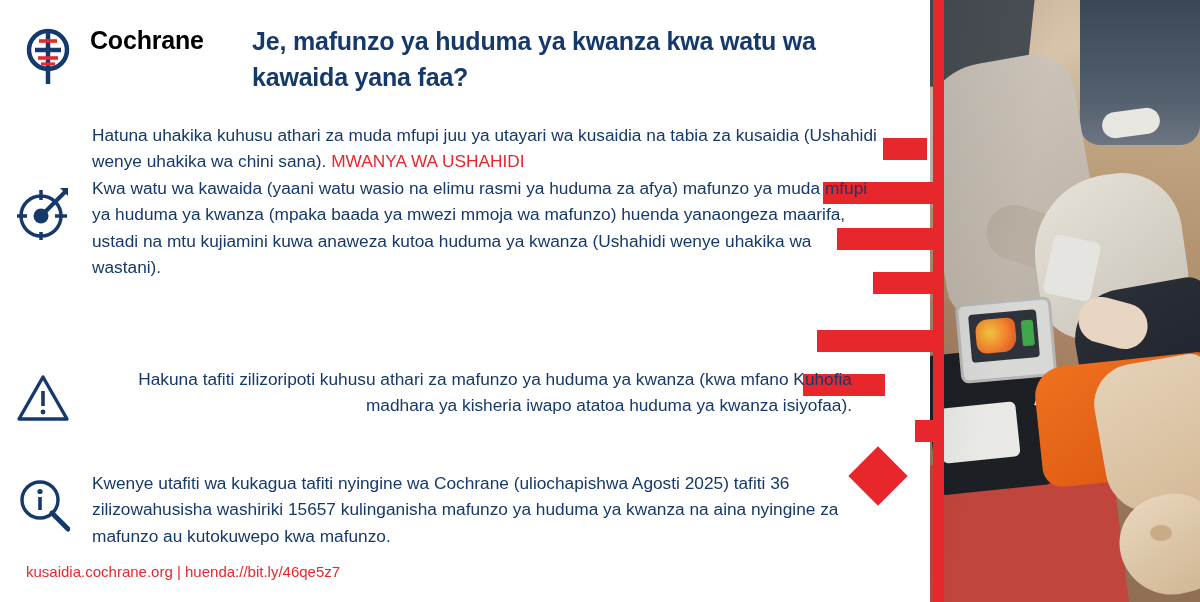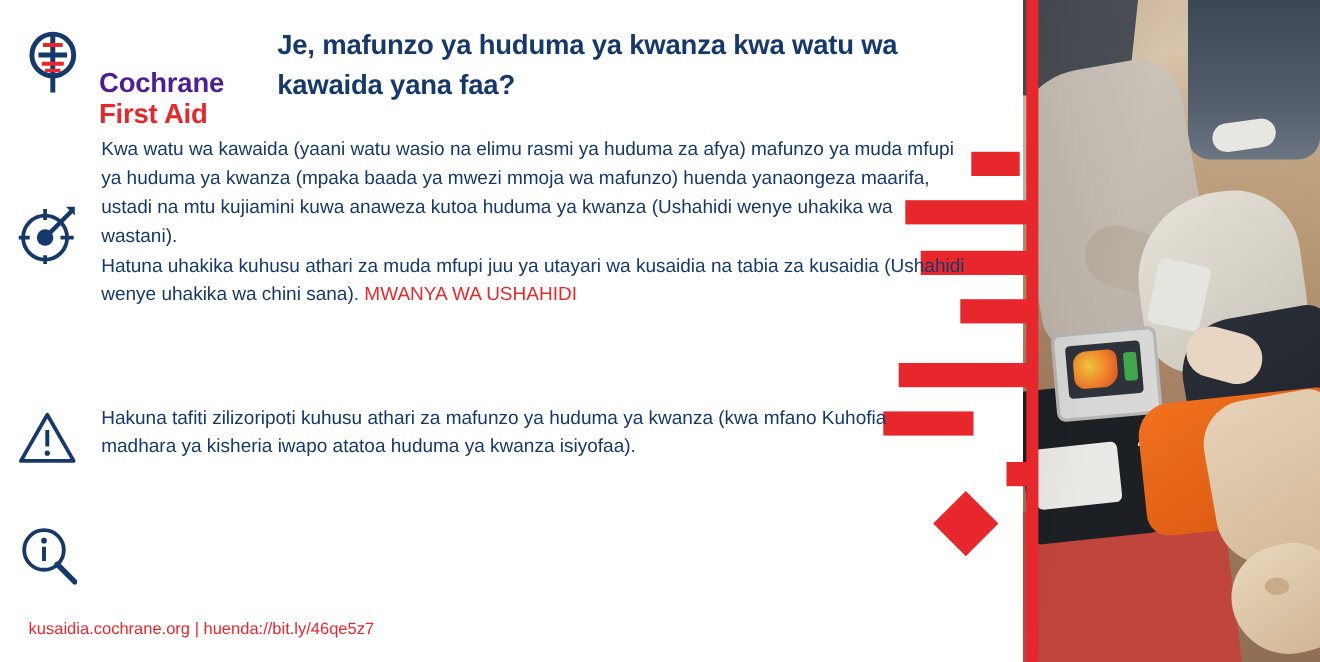--- a/index.html
+++ b/index.html
@@ -178,23 +178,22 @@
     width: 215px;
     height: 70px;
   }
   .logo-mark {
     position: absolute; left: 0; top: 6px; width: 56px; height: 58px;
   }
   .logo-text {
     position: absolute; left: 66px; top: 4px;
   }
   .logo-text .l1 {
-    font-size: 25px; font-weight: bold; color: #4c1d95; line-height: 28px;
+    font-size: 25px; font-weight: bold; color: #000000; line-height: 28px;
     letter-spacing: -0.2px;
-    margin-top: 36px;
   }
   .logo-text .l2 {
     font-size: 25px; font-weight: bold; color: #e8272c; line-height: 28px;
     letter-spacing: -0.2px;
   }
   .headline {
     position: absolute;
     left: 252px;
     top: 23px;
     width: 620px;
@@ -214,21 +213,21 @@
   }
   .block-text {
     font-size: 17.3px;
     color: #16396b;
     line-height: 26.4px;
   }
   .gap { color: #e8272c; }
 
   .b1 { left: 92px; top: 122px; width: 790px; }
   .b1-icon { left: 16px; top: 186px; }
-  .b2 { left: 92px; top: 366px; width: 760px; }
+  .b2 { left: 92px; top: 366px; width: 760px; text-align: right; }
   .b2-icon { left: 16px; top: 372px; }
   .b3 { left: 92px; top: 470px; width: 790px; }
   .b3-icon { left: 16px; top: 478px; }
 
   .footer {
     position: absolute;
     left: 26px;
     top: 563px;
     font-size: 15px;
     color: #e8272c;
@@ -289,44 +288,43 @@
         <path d="M24 3 L24 41" stroke="#16396b" stroke-width="4.5"></path>
         <path d="M11 22 L37 22" stroke="#16396b" stroke-width="4.5"></path>
         <path d="M15 13 L33 13" stroke="#e8272c" stroke-width="3.6"></path>
         <path d="M14 30 L34 30" stroke="#e8272c" stroke-width="3.6"></path>
         <path d="M17 36 L31 36" stroke="#e8272c" stroke-width="3.2"></path>
         <path d="M24 41 L24 56" stroke="#16396b" stroke-width="4.5"></path>
       </svg>
     </div>
     <div class="logo-text">
       <div class="l1">Cochrane</div>
-      <div class="l2">First Aid</div>
     </div>
   </div>
 
   <div class="headline">Je, mafunzo ya huduma ya kwanza kwa watu wa kawaida yana faa?</div>
 
   <div class="block-icon b1-icon">
     <svg width="54" height="54" viewBox="0 0 54 54">
       <circle cx="25" cy="30" r="20" fill="none" stroke="#16396b" stroke-width="3.5"></circle>
       <circle cx="25" cy="30" r="7.5" fill="#16396b"></circle>
       <path d="M25 4 L25 14" stroke="#16396b" stroke-width="3.5"></path>
       <path d="M1 30 L11 30" stroke="#16396b" stroke-width="3.5"></path>
       <path d="M39 30 L51 30" stroke="#16396b" stroke-width="3.5"></path>
       <path d="M25 46 L25 54" stroke="#16396b" stroke-width="3.5"></path>
       <path d="M25 30 L49 6" stroke="#16396b" stroke-width="4"></path>
       <path d="M44 2 L52 2 L52 10 Z" fill="#16396b"></path>
     </svg>
   </div>
   <div class="block b1">
-    <div class="block-text">Kwa watu wa kawaida (yaani watu wasio na elimu rasmi ya huduma za afya) mafunzo ya muda mfupi ya huduma ya kwanza (mpaka baada ya mwezi mmoja wa mafunzo) huenda yanaongeza maarifa, ustadi na mtu kujiamini kuwa anaweza kutoa huduma ya kwanza (Ushahidi wenye uhakika wa wastani).</div>
     <div class="block-text">
       <span>Hatuna uhakika kuhusu athari za muda mfupi juu ya utayari wa kusaidia na tabia za kusaidia (Ushahidi wenye uhakika wa chini sana).</span>
       <span class="gap">MWANYA WA USHAHIDI</span>
     </div>
+    <div class="block-text">Kwa watu wa kawaida (yaani watu wasio na elimu rasmi ya huduma za afya) mafunzo ya muda mfupi ya huduma ya kwanza (mpaka baada ya mwezi mmoja wa mafunzo) huenda yanaongeza maarifa, ustadi na mtu kujiamini kuwa anaweza kutoa huduma ya kwanza (Ushahidi wenye uhakika wa wastani).</div>
   </div>
 
   <div class="block-icon b2-icon">
     <svg width="54" height="54" viewBox="0 0 54 54">
       <path d="M27 5 L51 47 L3 47 Z" fill="none" stroke="#16396b" stroke-width="3.4" stroke-linejoin="round"></path>
       <path d="M27 19 L27 34" stroke="#16396b" stroke-width="3.6"></path>
       <circle cx="27" cy="40" r="2.4" fill="#16396b"></circle>
     </svg>
   </div>
   <div class="block b2">
@@ -334,20 +332,23 @@
   </div>
 
   <div class="block-icon b3-icon">
     <svg width="54" height="54" viewBox="0 0 54 54">
       <circle cx="24" cy="22" r="18" fill="none" stroke="#16396b" stroke-width="3.5"></circle>
       <path d="M36 35 L52 51" stroke="#16396b" stroke-width="5" stroke-linecap="round"></path>
       <circle cx="24" cy="13.5" r="2.6" fill="#16396b"></circle>
       <path d="M24 19 L24 32" stroke="#16396b" stroke-width="3.6"></path>
     </svg>
   </div>
+  <div class="block b3">
+    <div class="block-text">Kwenye utafiti wa kukagua tafiti nyingine wa Cochrane  (uliochapishwa Agosti 2025) tafiti 36 zilizowahusisha  washiriki 15657 kulinganisha mafunzo ya huduma ya kwanza na aina nyingine za mafunzo au kutokuwepo kwa mafunzo.</div>
+  </div>
 
   <div class="footer">
     <span>kusaidia.cochrane.org</span>
     <span class="sep">|</span>
     <span>huenda://bit.ly/46qe5z7</span>
   </div>
 
 </div>
 
 </body></html>

